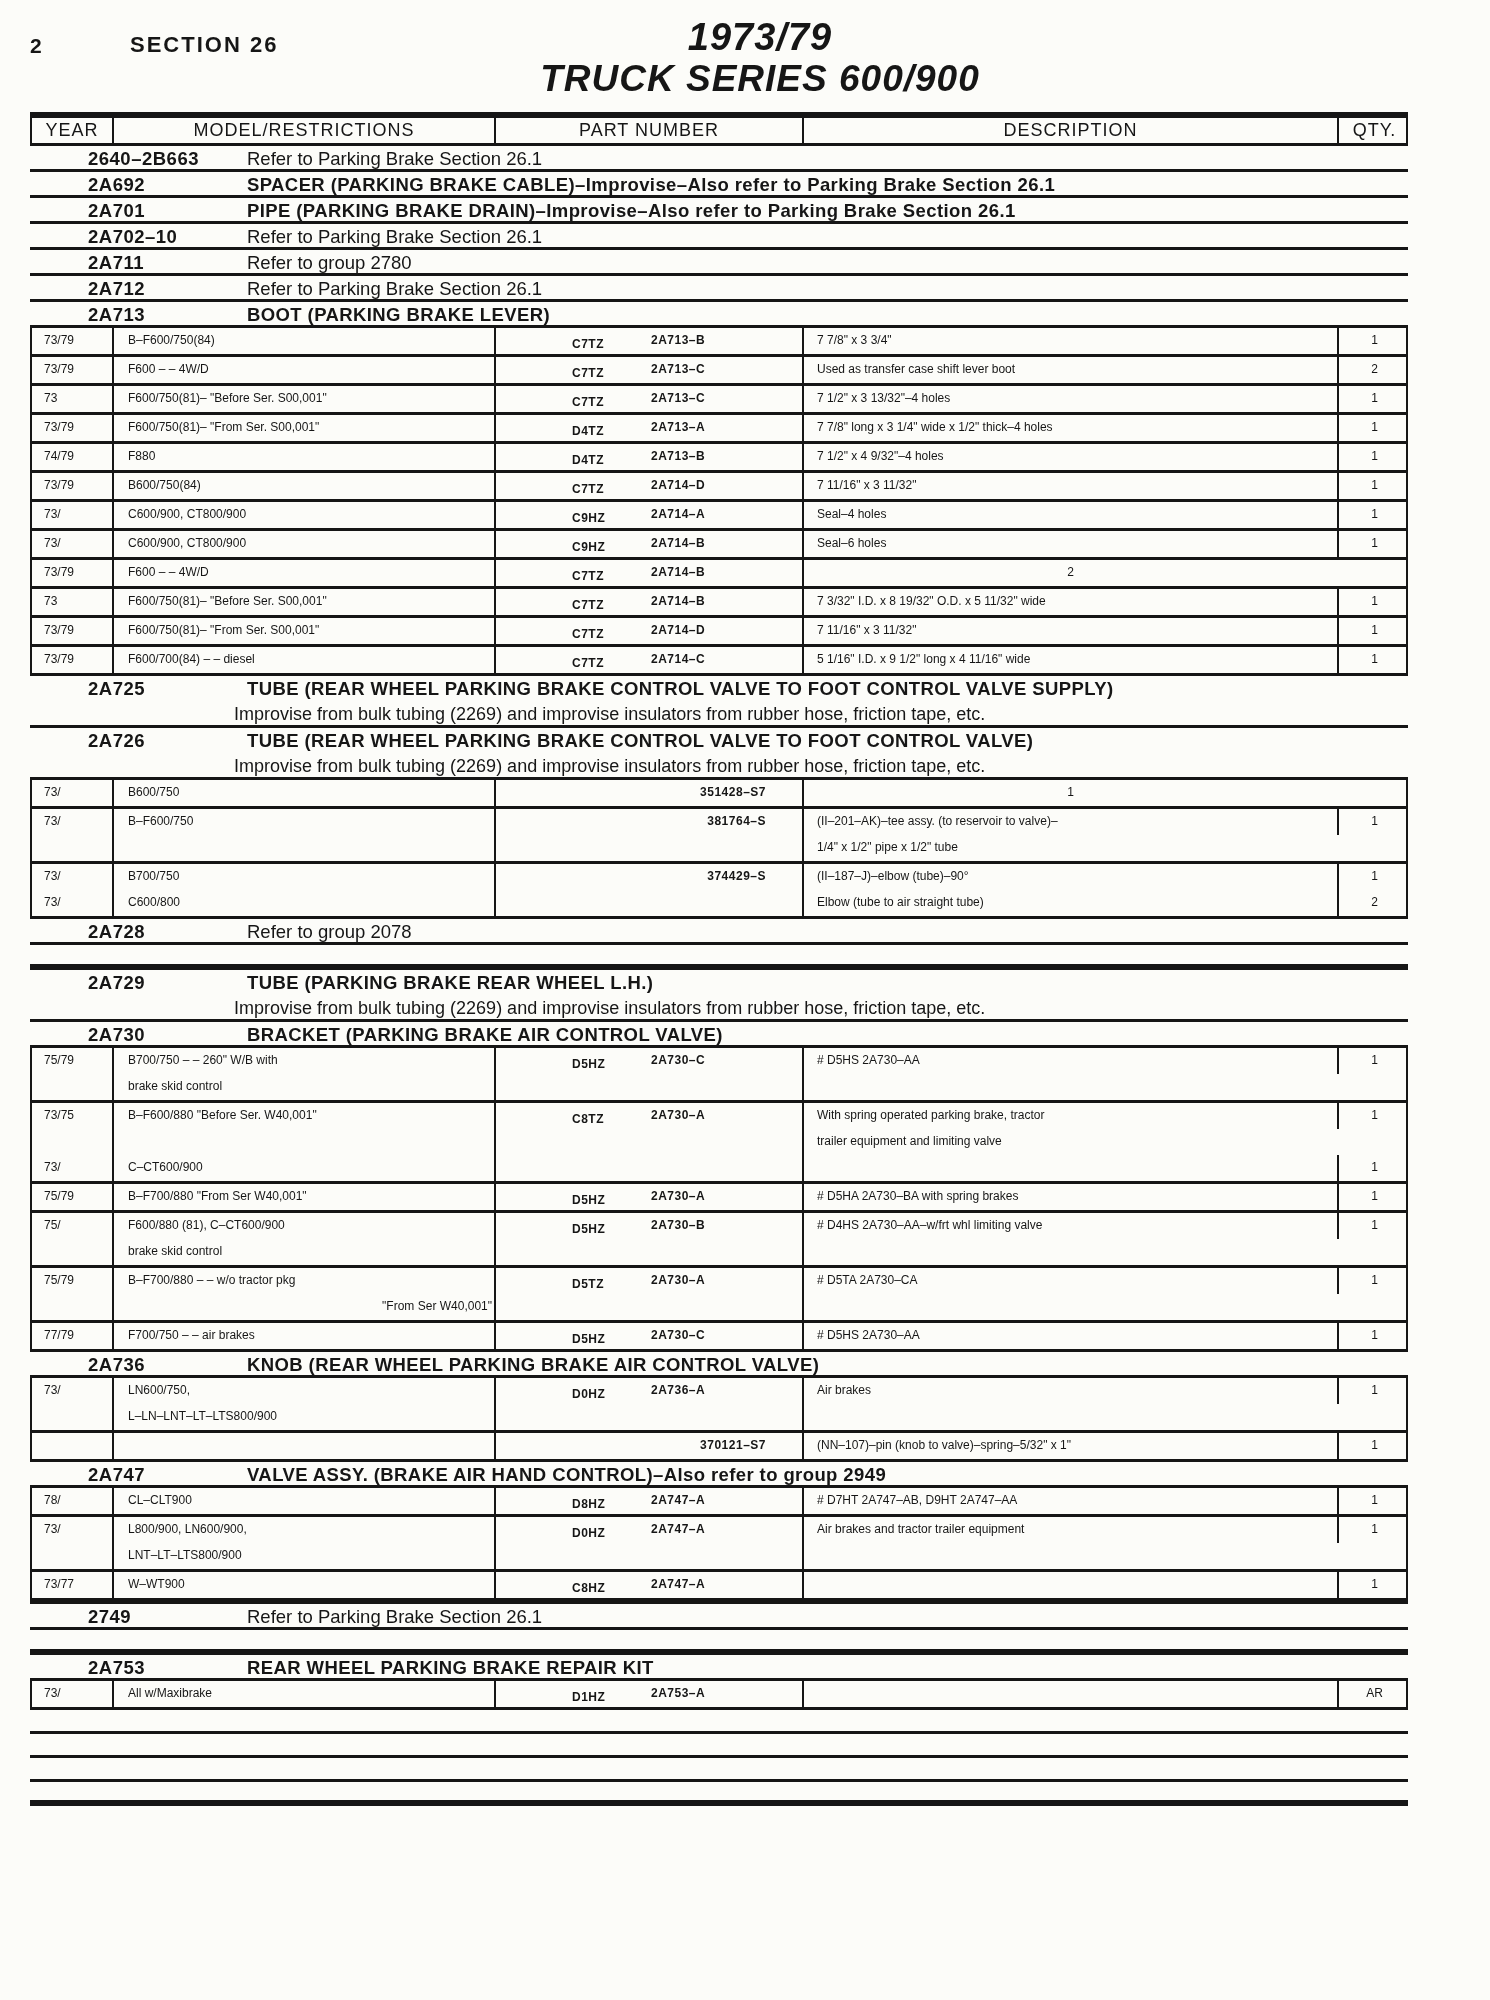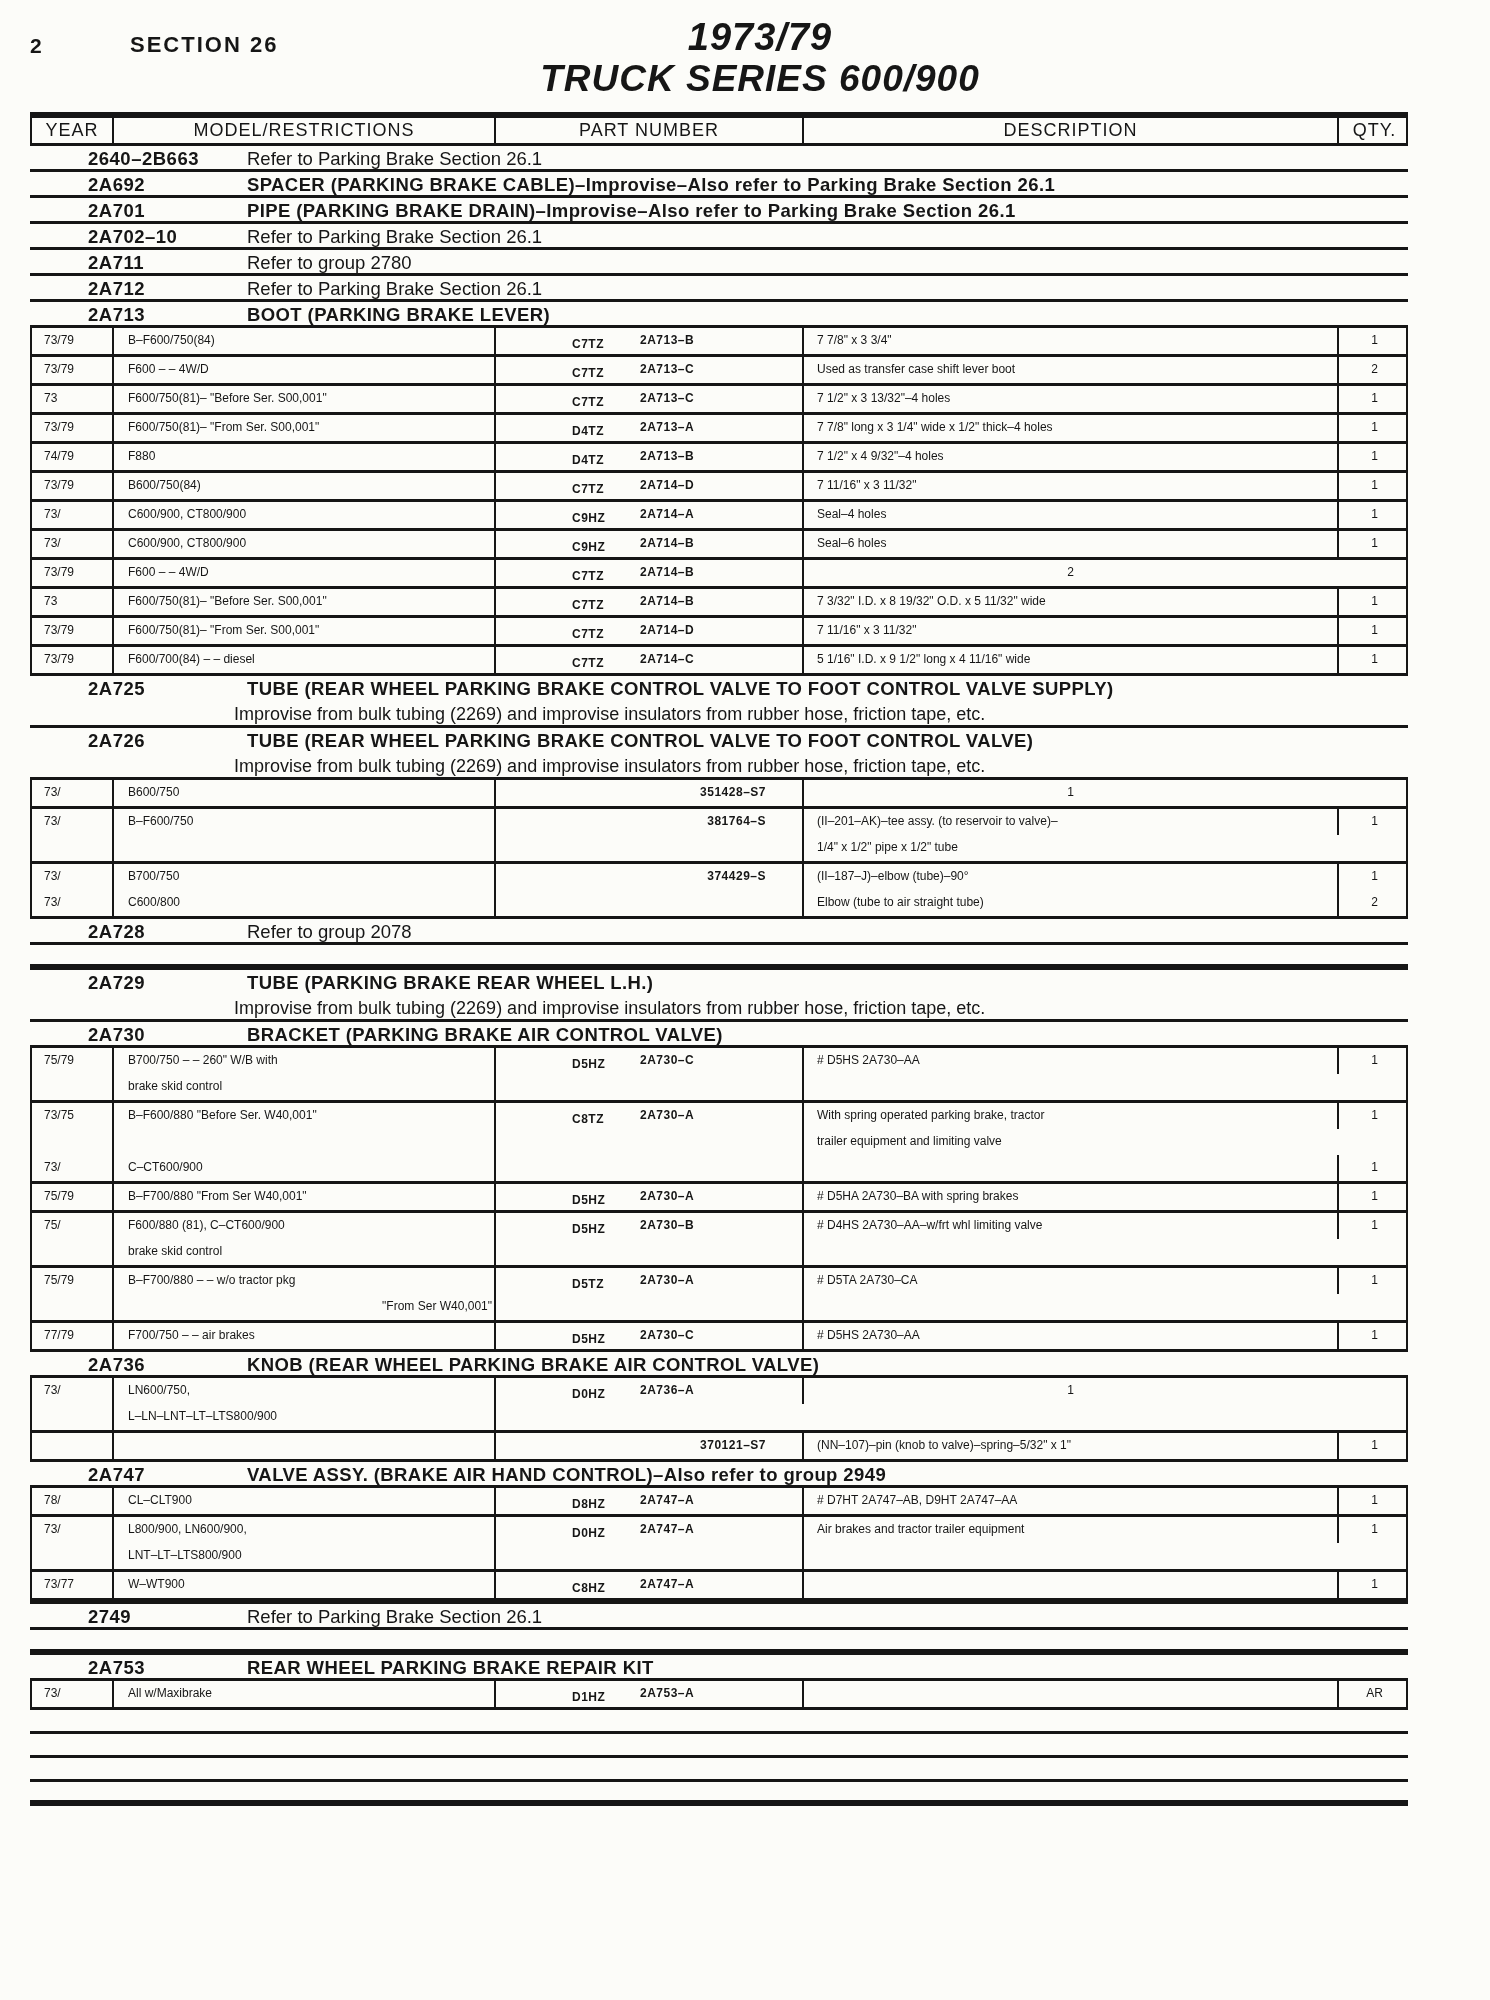--- a/index.html
+++ b/index.html
@@ -46,21 +46,21 @@
     min-height:26px; font-size:12px;
     border-left:2px solid #161616; border-right:2px solid #161616;
   }
   .row.data .c + .c { border-left:2px solid #161616; }
   .ln { height:26px; line-height:25px; white-space:nowrap; }
   .ln.r { text-align:right; padding-right:2px; }
   .c.year  { padding-left:12px; }
   .c.model { padding-left:14px; }
   .c.part  { position:relative; font-weight:700; letter-spacing:0.5px; }
   .pp { position:absolute; left:76px; top:4px; line-height:25px; }
-  .ps { position:absolute; left:144px; top:0; line-height:25px; }
+  .ps { position:absolute; left:155px; top:0; line-height:25px; }
   .sn { position:absolute; right:36px; top:0; line-height:25px; }
   .c.desc  { padding-left:13px; }
   .c.qty   { text-align:center; }
   .row.blank { }
 </style>
 </head>
 <body>
 
 <div class="page">
   <div class="pnum">2</div>
@@ -453,20 +453,23 @@
         <div class="row data">
           <div class="c year ln">73/</div>
           <div class="c model">
             <div class="ln">LN600/750,</div>
             <div class="ln">L–LN–LNT–LT–LTS800/900</div>
           </div>
           <div class="c part">
             <div class="pp">D0HZ</div>
             <div class="ps">2A736–A</div>
           </div>
+          <div class="c desc">
+            <div class="ln">Air brakes</div>
+          </div>
           <div class="c qty ln">1</div>
         </div>
         <div class="row data">
           <div class="c year ln"></div>
           <div class="c model"></div>
           <div class="c part">
             <div class="sn">370121–S7</div>
           </div>
           <div class="c desc">
             <div class="ln">(NN–107)–pin (knob to valve)–spring–5/32" x 1"</div>

